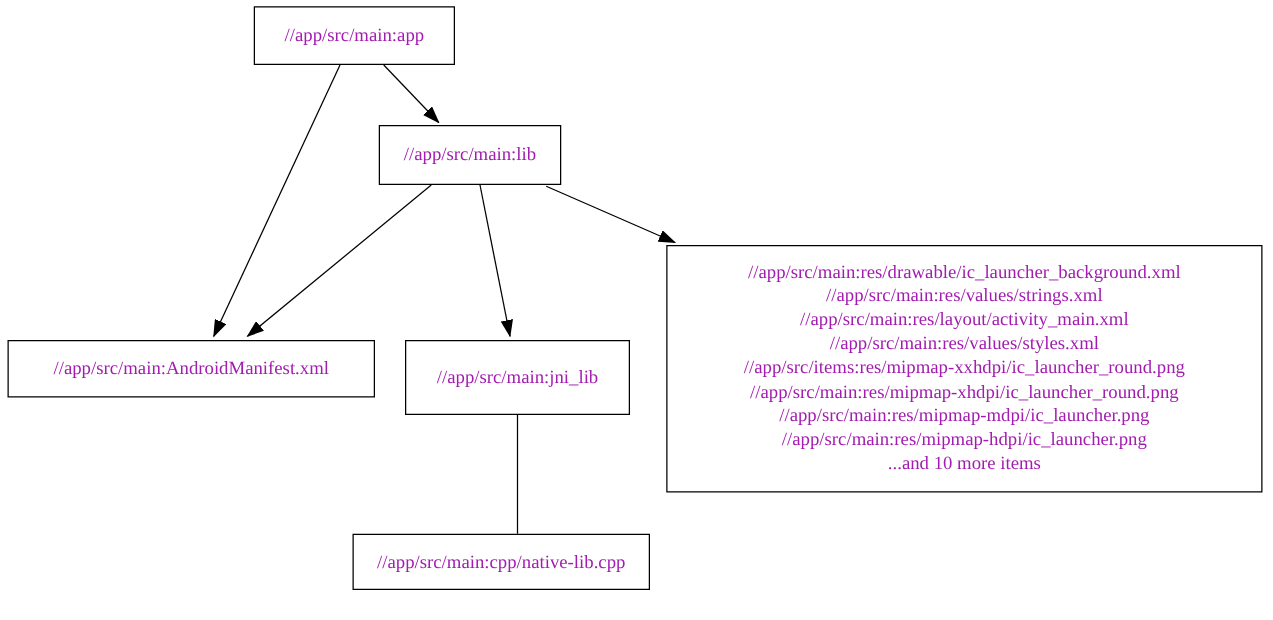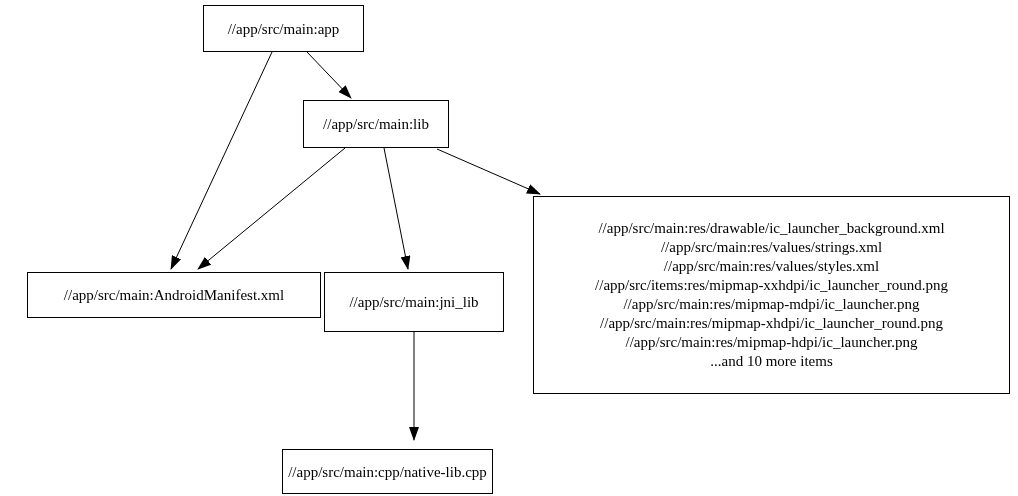--- a/index.html
+++ b/index.html
@@ -6,21 +6,21 @@
     margin: 0;
     padding: 0;
     background: #ffffff;
   }
   .canvas {
     position: relative;
     width: 1018px;
     height: 496px;
     background: #ffffff;
     font-family: "Liberation Serif", "DejaVu Serif", serif;
-    color: #000000;
+    color: #a21caf;
     overflow: hidden;
   }
   .edges {
     position: absolute;
     left: 0;
     top: 0;
     width: 1018px;
     height: 496px;
     pointer-events: none;
   }
@@ -36,23 +36,23 @@
     display: flex;
     align-items: center;
     justify-content: center;
     text-align: center;
     font-size: 15px;
     line-height: 1.2;
     white-space: nowrap;
   }
   .node-app      { left: 203px; top: 5px;   width: 161px; height: 47px; }
   .node-lib      { left: 303px; top: 100px; width: 146px; height: 48px; }
-  .node-manifest { left: 6px;   top: 272px; width: 294px; height: 46px; margin-left: 21px; }
+  .node-manifest { left: 6px;   top: 272px; width: 294px; height: 46px; }
   .node-jni-lib  { left: 324px; top: 272px; width: 180px; height: 60px; }
-  .node-native   { left: 282px; top: 449px; width: 211px; height: 45px; }
+  .node-native   { left: 282px; top: 427px; width: 238px; height: 45px; }
   .node-res {
     left: 533px; top: 196px; width: 477px; height: 198px;
     flex-direction: column;
     justify-content: center;
   }
   .node-res .res-line {
     font-size: 15px;
     line-height: 19.1px;
     text-align: left;
   }
@@ -88,24 +88,25 @@
     <span>//app/src/main:AndroidManifest.xml</span>
   </div>
 
   <div class="node node-jni-lib">
     <span>//app/src/main:jni_lib</span>
   </div>
 
   <div class="node node-res">
     <div class="res-line">//app/src/main:res/drawable/ic_launcher_background.xml</div>
     <div class="res-line">//app/src/main:res/values/strings.xml</div>
+    <div class="res-line">//app/src/main:res/layout/activity_main.xml</div>
     <div class="res-line">//app/src/main:res/values/styles.xml</div>
     <div class="res-line">//app/src/items:res/mipmap-xxhdpi/ic_launcher_round.png</div>
+    <div class="res-line">//app/src/main:res/mipmap-xhdpi/ic_launcher_round.png</div>
     <div class="res-line">//app/src/main:res/mipmap-mdpi/ic_launcher.png</div>
-    <div class="res-line">//app/src/main:res/mipmap-xhdpi/ic_launcher_round.png</div>
     <div class="res-line">//app/src/main:res/mipmap-hdpi/ic_launcher.png</div>
     <div class="res-line">...and 10 more items</div>
   </div>
 
   <div class="node node-native">
     <span>//app/src/main:cpp/native-lib.cpp</span>
   </div>
 
 </div>
 

